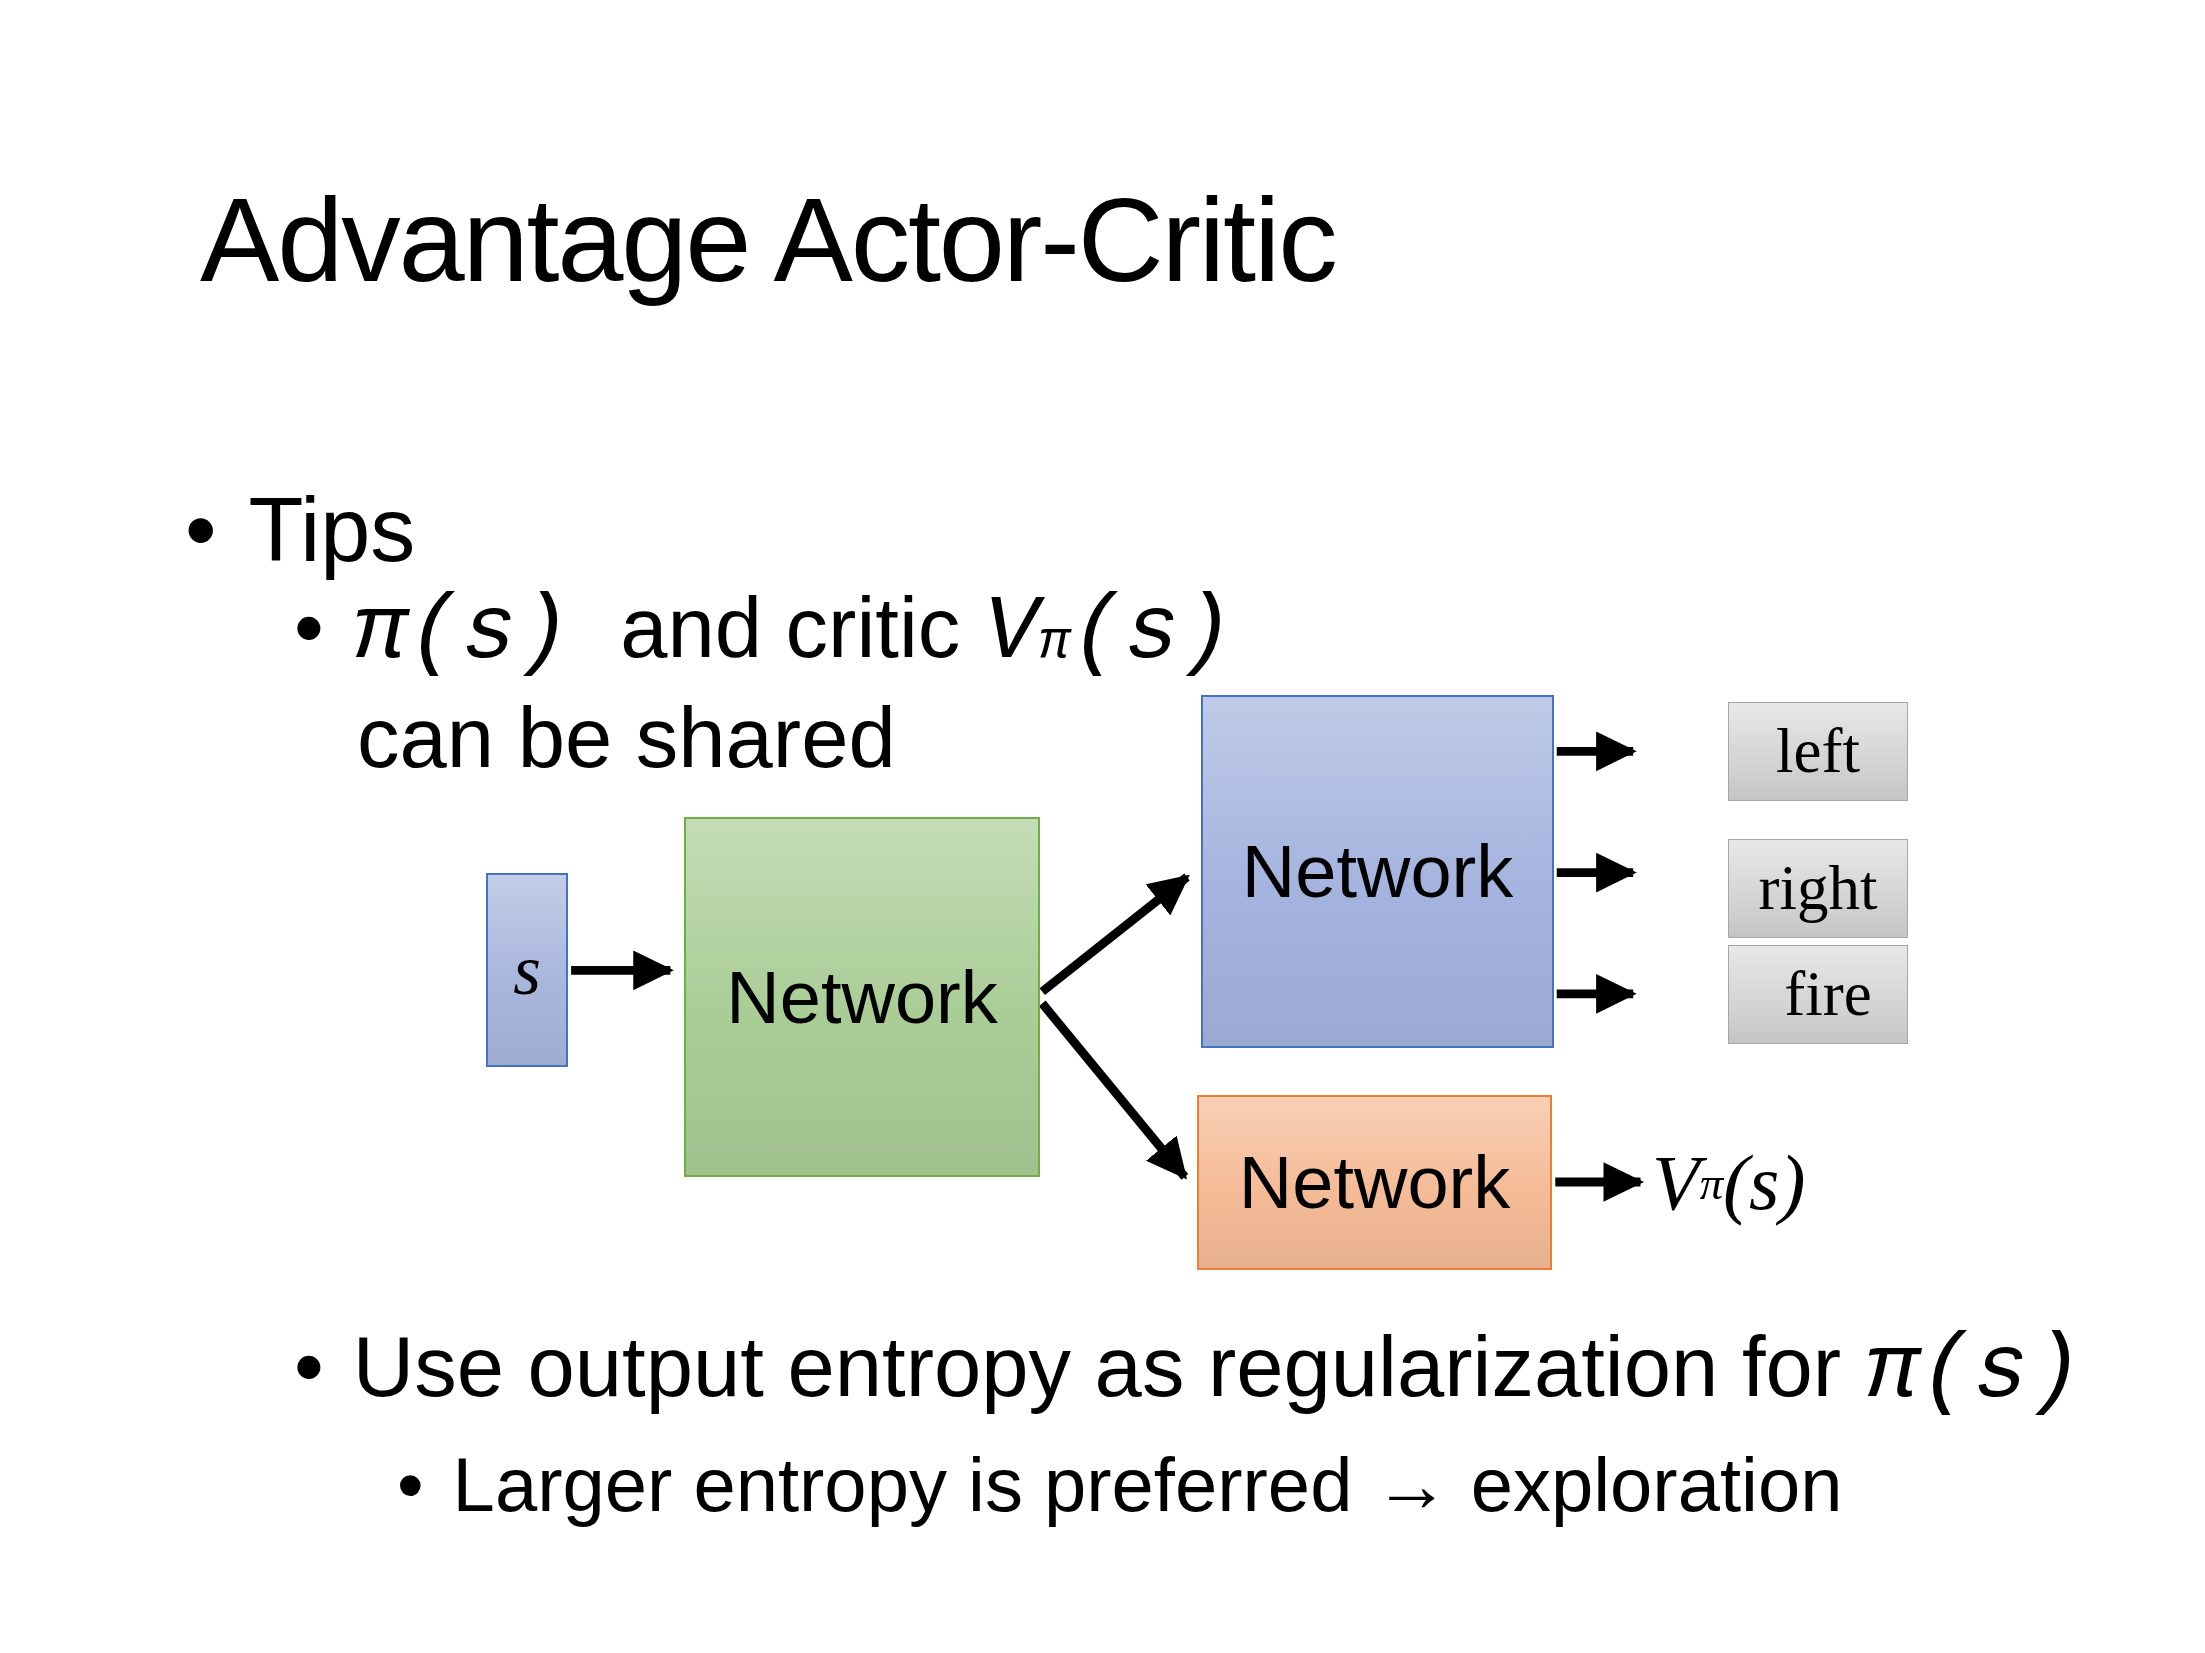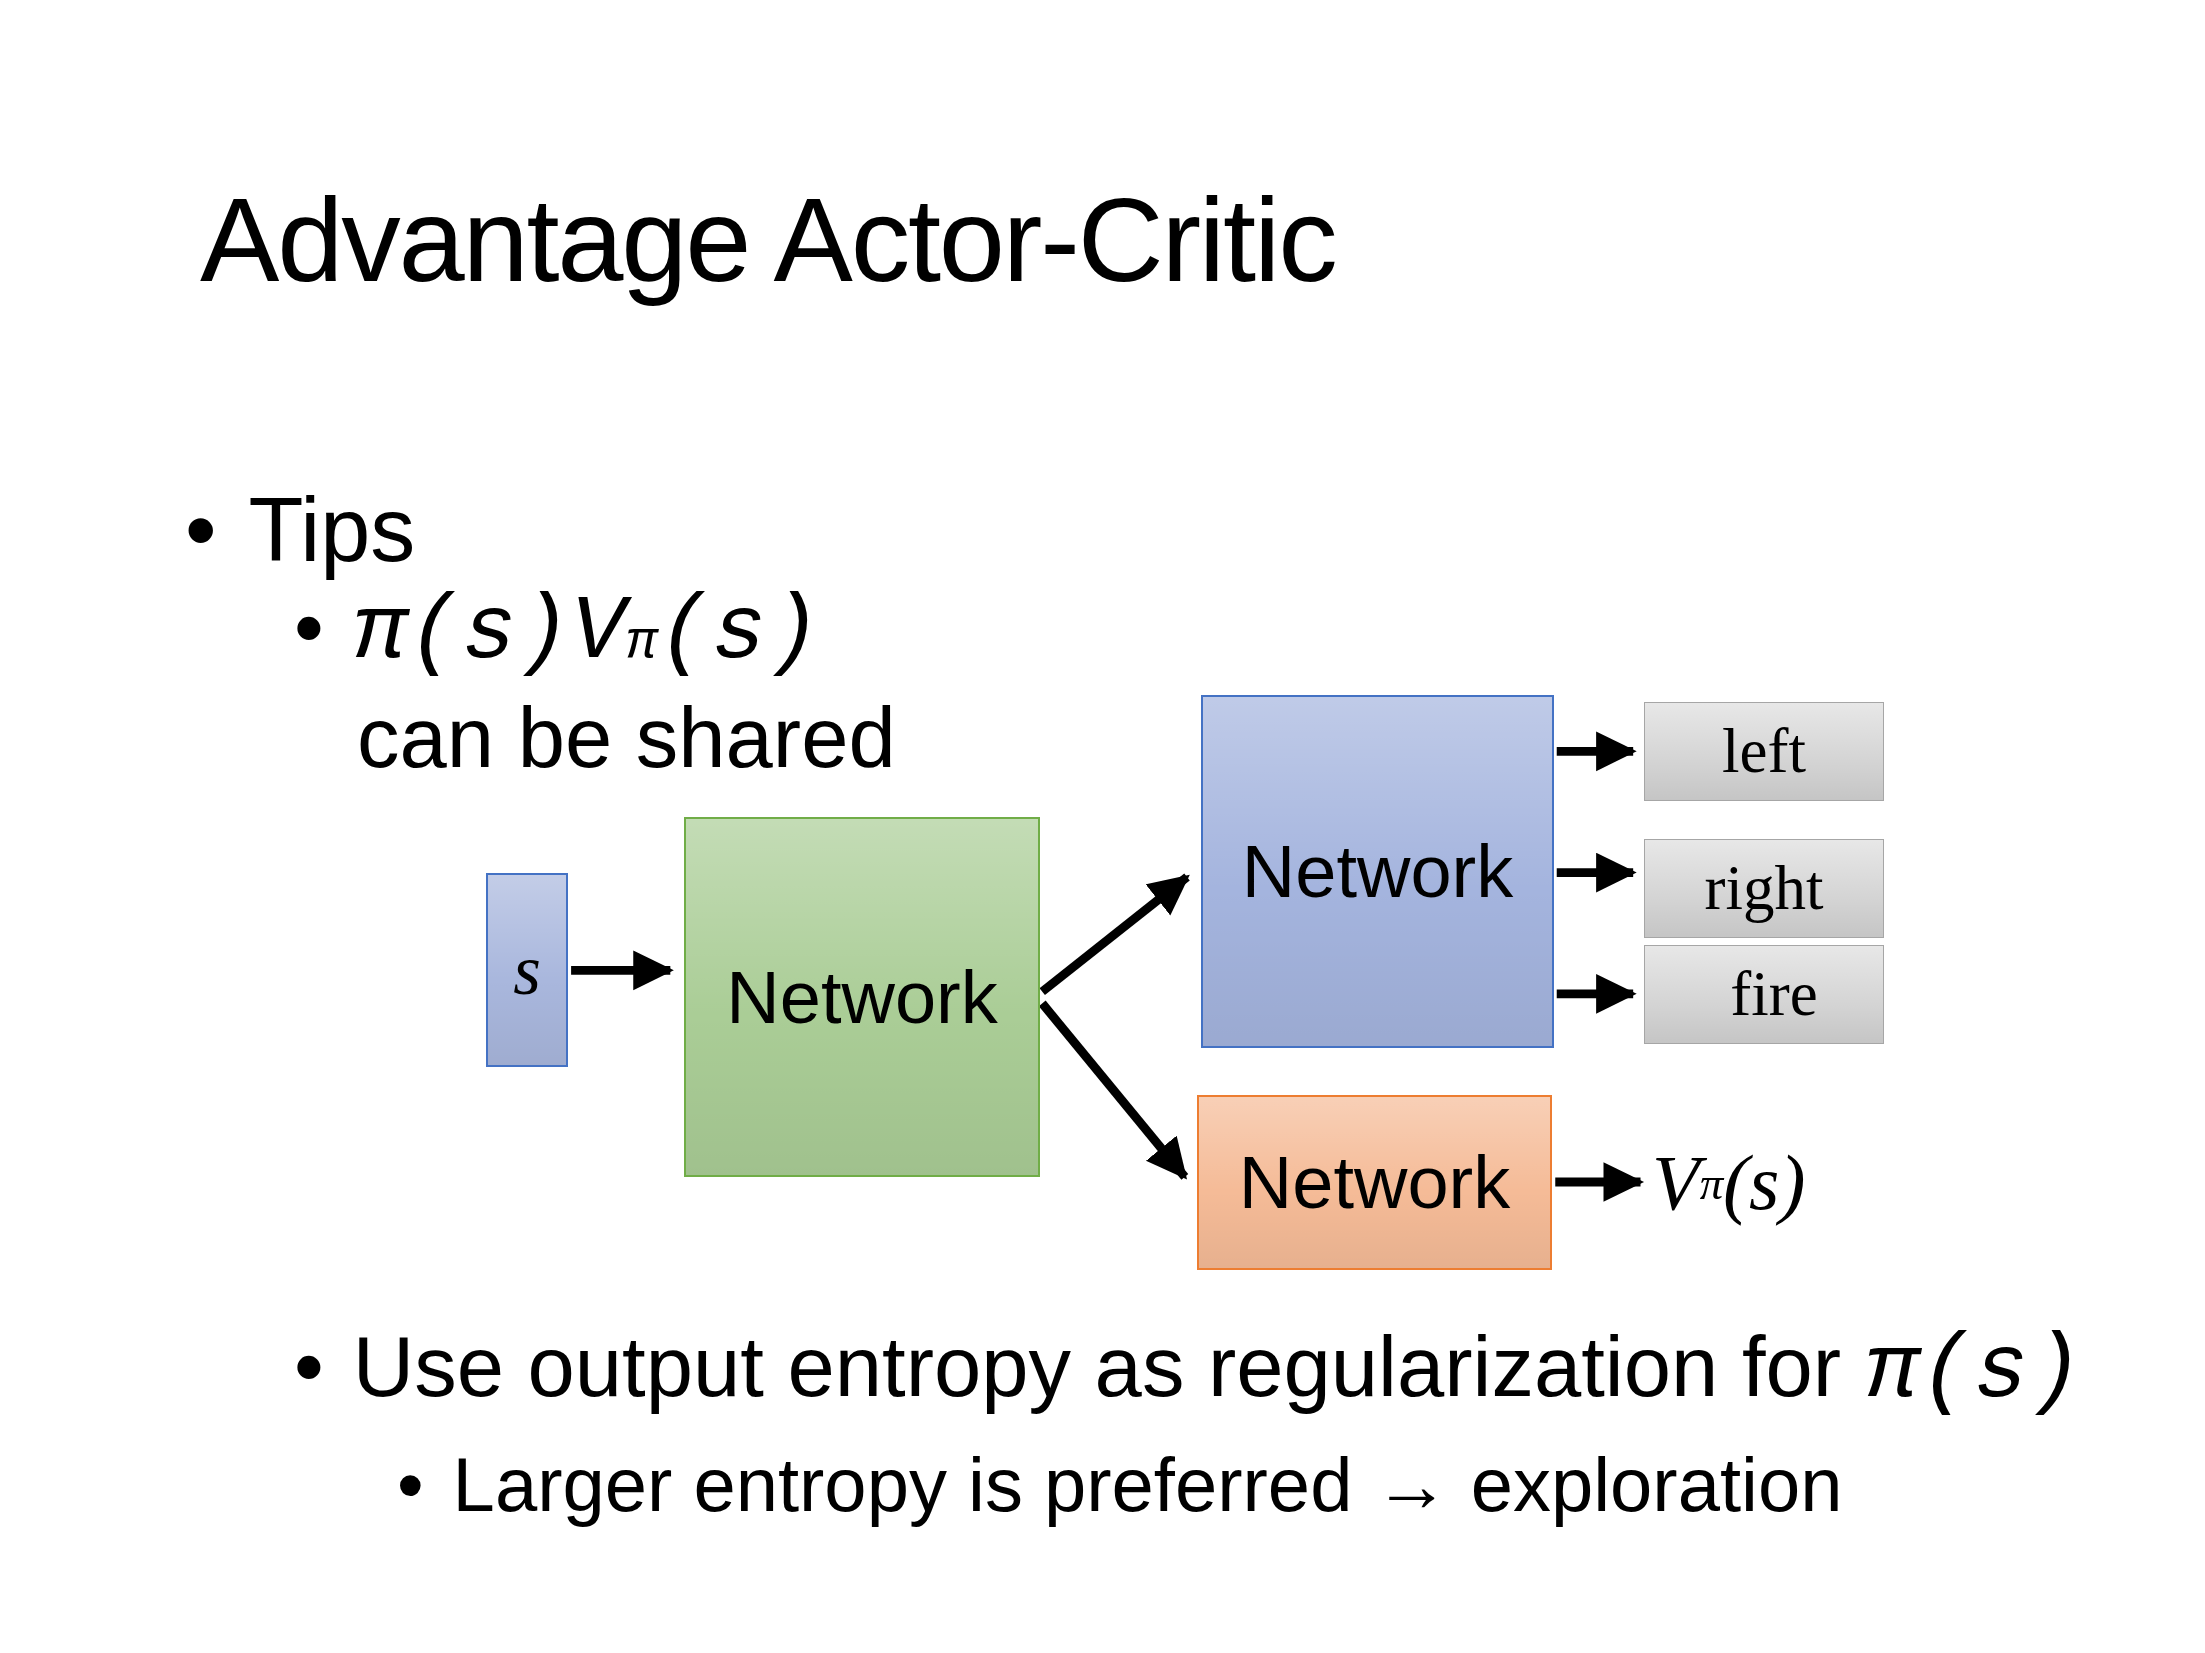--- a/index.html
+++ b/index.html
@@ -44,21 +44,21 @@
   }
   .actor-box{
     left:1201px; top:695px; width:353px; height:353px;
     background-color:var(--actor_fill,#a4b4de); border:2.9px solid var(--actor_border,#4472c4);
   }
   .critic-box{
     left:1197px; top:1095px; width:355px; height:175px;
     background-color:var(--critic_fill,#f5bb97); border:2.9px solid var(--critic_border,#ed7d31);
   }
   .action-box{
-    left:1644px; width:240px; height:99px;
+    left:1728px; width:180px; height:99px;
     background-color:var(--action_fill,#d4d4d4); border:1.5px solid var(--action_border,#a6a6a6);
     background-image:linear-gradient(180deg, rgba(255,255,255,.45), rgba(255,255,255,0) 60%, rgba(0,0,0,.07));
   }
   .action-box .action-label{font-family:"Liberation Serif",serif; font-size:63px;}
   .action-left{top:702px;} .action-right{top:823px;margin-top:16px;} .action-fire{top:945px;padding-left:20px;}
   .value-label{
     position:absolute; left:1652px; top:1134px; height:97px;
     display:flex; align-items:center; white-space:pre;
     font-family:"Liberation Serif",serif; font-style:italic; font-size:78px;
   }
@@ -74,21 +74,21 @@
 
   <h1 class="title">Advantage Actor-Critic</h1>
 
   <div class="line l-tips">
     <span class="bullet">•</span>
     <span>Tips</span>
   </div>
 
   <div class="line l-shared1">
     <span class="bullet">•</span>
-    <span class="math">π(s)</span><span class="math">V</span><span class="math sup">π</span><span class="math">(s)</span>
+    <span class="math">π(s)</span><span class="mid-gap"> and critic </span><span class="math">V</span><span class="math sup">π</span><span class="math">(s)</span>
   </div>
 
   <div class="line l-shared2">
     <span>can be shared</span>
   </div>
 
   <svg class="arrows" viewBox="0 0 3000 2250" xmlns="http://www.w3.org/2000/svg">
     <defs>
       <marker id="ah" markerWidth="5" markerHeight="5" refX="4.2" refY="2.25" orient="auto" markerUnits="strokeWidth">
         <path class="ah" d="M0,0 L4.6,2.25 L0,4.5 z"></path>

